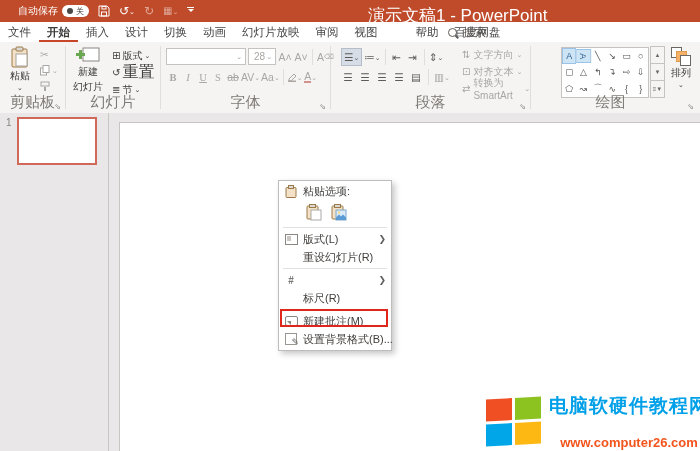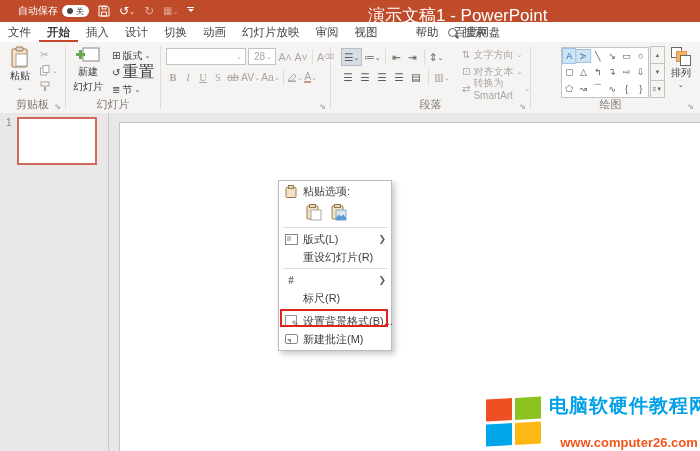--- a/index.html
+++ b/index.html
@@ -30,21 +30,21 @@
   .search{position:absolute;left:448px;top:0;height:20px;display:flex;align-items:center;gap:6px;color:#55524f;}
   .mag{position:relative;width:7px;height:7px;border:1.5px solid #5f5b58;border-radius:50%;}
   .mag::after{content:"";position:absolute;width:4px;height:1.5px;background:#5f5b58;
     left:6px;top:7px;transform:rotate(45deg);}
   
   .ribbon{position:absolute;left:0;top:42px;width:700px;height:71px;background:#f6f4f3;
     border-bottom:1px solid #d5d1cf;color:#3f3d3b;}
   .gsep{position:absolute;top:4px;bottom:4px;width:1px;background:#e1dddb;}
   .rgroup{position:absolute;top:0;height:71px;}
   .glabel{position:absolute;bottom:1px;left:0;right:0;text-align:center;
-    font-size:11px;color:#7e7a76;}
+    font-size:15px;color:#7e7a76;}
   .launcher{position:absolute;bottom:2px;font-size:8px;color:#8a8682;}
   .bigbtn{position:absolute;display:flex;flex-direction:column;align-items:center;gap:1px;
     font-size:10px;color:#3b3a39;}
   .minicol{position:absolute;display:flex;flex-direction:column;gap:3px;}
   .mini{display:flex;align-items:center;gap:2px;height:13px;}
   .gray{color:#a9a6a3;}
   .rowline{position:absolute;display:flex;align-items:center;}
   .box{background:#fff;border:1px solid #c6c2c0;height:15px;display:flex;align-items:center;
     justify-content:flex-end;padding:0 3px;color:#a9a6a3;font-size:10px;gap:1px;}
   .fbtn{display:flex;align-items:center;justify-content:center;min-width:14px;height:16px;
@@ -267,20 +267,21 @@
               <path d="M2 7l5-5 2 2-5 5H2z" fill="none" stroke="#a9a6a3"></path>
               <rect x="1" y="8.5" width="8" height="1.5" fill="#a9a6a3"></rect>
             </svg>
             <span class="caret">⌄</span>
           </span>
         <span class="fbtn">
             <span style="border-bottom:2px solid #d4908a;line-height:1">A</span>
             <span class="caret">⌄</span>
           </span>
       </div>
+      <div class="glabel">字体</div>
       <span class="launcher" style="right:4px">⇘</span>
     </div>
 
     <div class="rgroup" style="left:331px;width:199px">
       <div class="rowline" style="left:10px;top:6px;gap:2px">
         <span class="fbtn on selbtn" style="padding:0 2px">☰<span class="caret">⌄</span></span>
         <span class="fbtn on">≔<span class="caret">⌄</span></span>
         <span class="vd"></span>
         <span class="fbtn on">⇤</span>
         <span class="fbtn on">⇥</span>
@@ -418,29 +419,29 @@
         </span>
       <span class="m-arrow">❯</span>
     </div>
     <div class="m-item">
       <span class="m-icon"></span>
       <span class="m-label">标尺(R)</span>
     </div>
     <div class="m-sep"></div>
     <div class="m-item">
       <span class="m-icon">
+          <span class="ic-comment"></span>
+        </span>
+      <span class="m-label">新建批注(M)</span>
+    </div>
+    <div class="m-item">
+      <span class="m-icon">
           <span class="ic-bgf"></span>
         </span>
       <span class="m-label">设置背景格式(B)...</span>
-    </div>
-    <div class="m-item">
-      <span class="m-icon">
-          <span class="ic-comment"></span>
-        </span>
-      <span class="m-label">新建批注(M)</span>
     </div>
   </div>
 
   <div class="redbox"></div>
 
   <div class="watermark">
     <div class="wm-logo">
       <span class="wm-sq" style="background:#f04e23"></span>
       <span class="wm-sq" style="background:#8cc321"></span>
       <span class="wm-sq" style="background:#00a6e8"></span>

